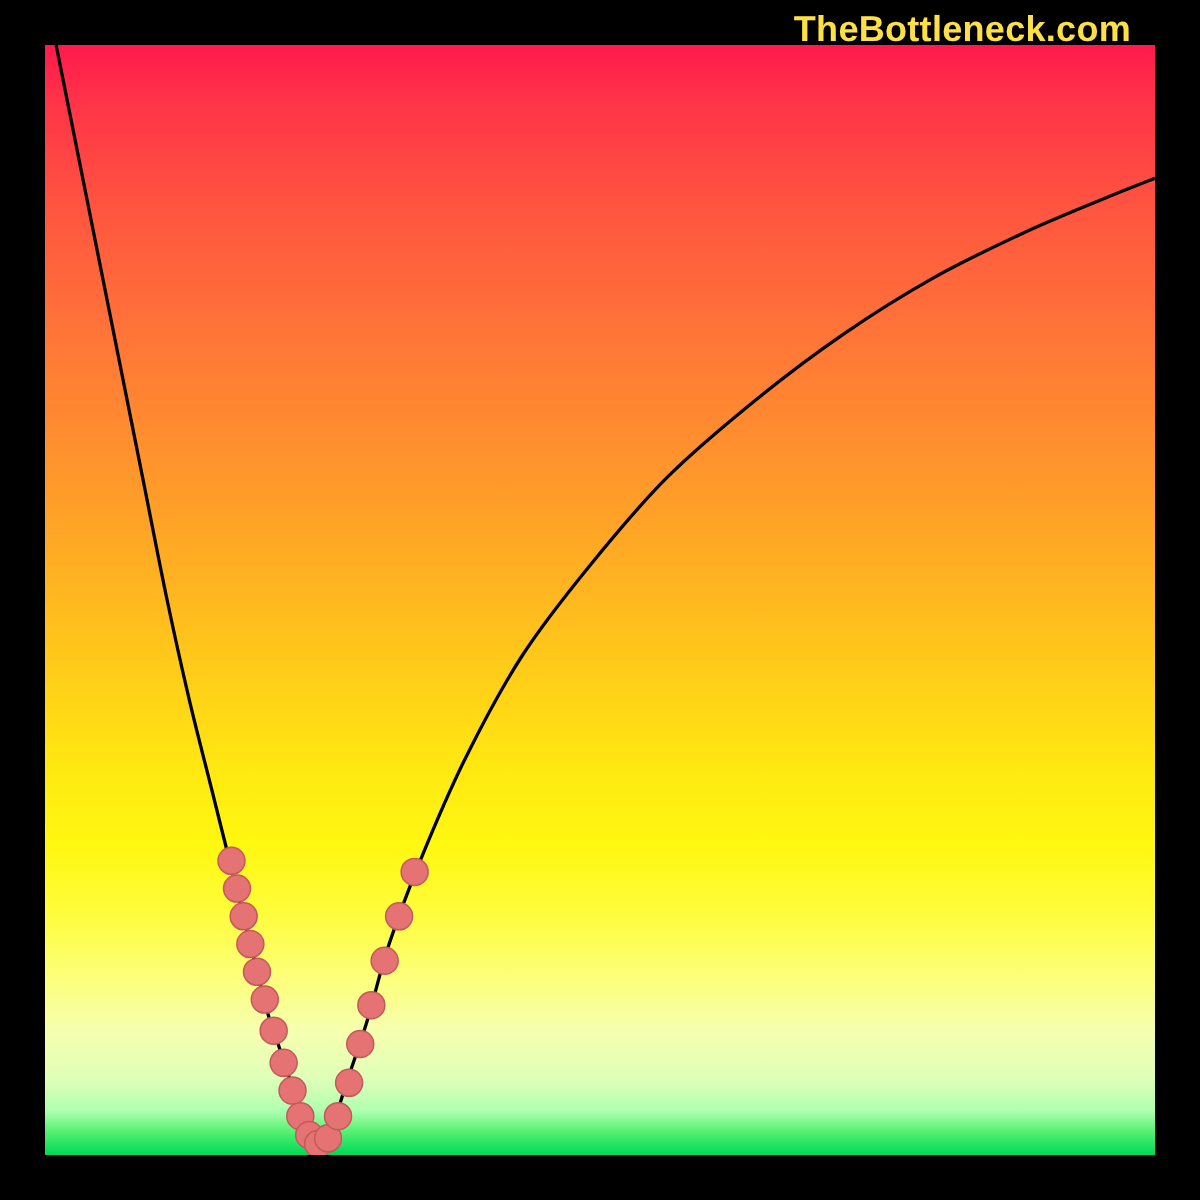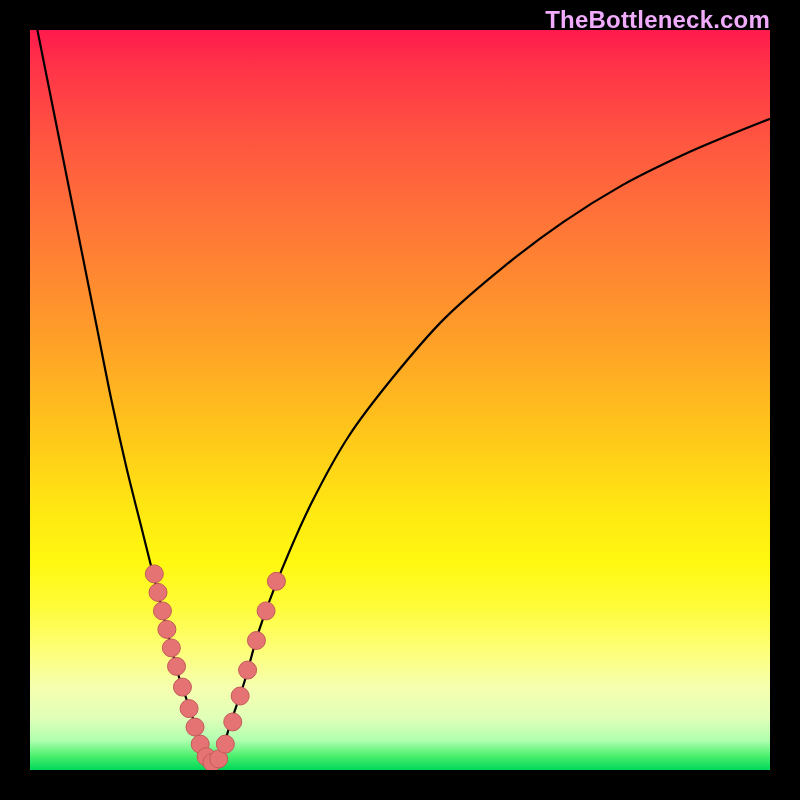--- a/index.html
+++ b/index.html
@@ -30,25 +30,25 @@
       #f5ffb0 89%,
       #e0ffb8 93%,
       #b0ffb0 96%,
       #50f070 98%,
       #00d858 100%
     );
   }
   .watermark {
     position: absolute;
     top: 6px;
-    right: 30px;
+    right: 46px;
     font-family: Arial, Helvetica, sans-serif;
     font-size: 24px;
     font-weight: 600;
-    color: #f0abfc;
+    color: #fde047;
     letter-spacing: 0.2px;
   }
   svg.curve {
     position: absolute;
     left: 30px;
     top: 30px;
     width: 740px;
     height: 740px;
   }
 </style>

